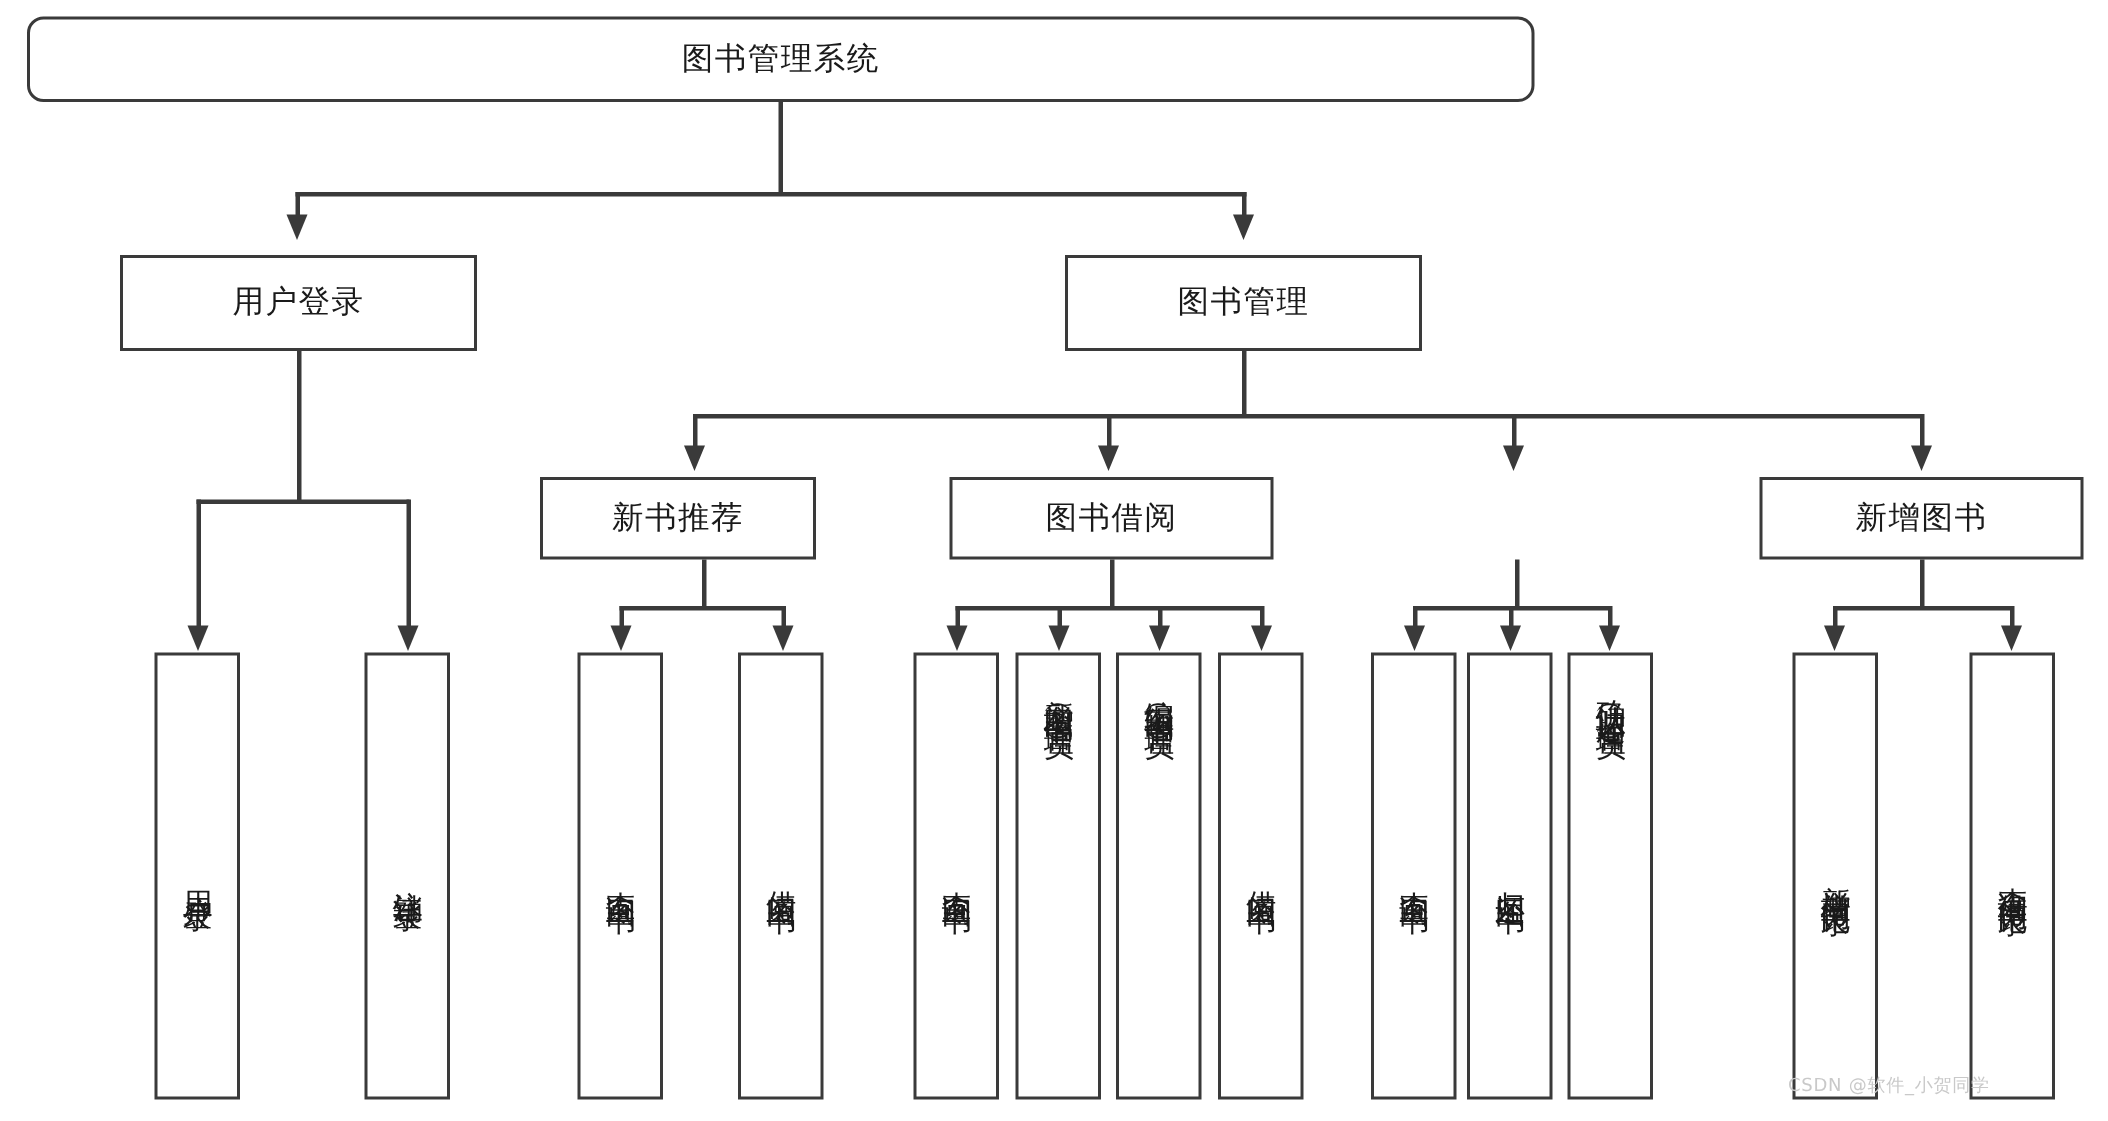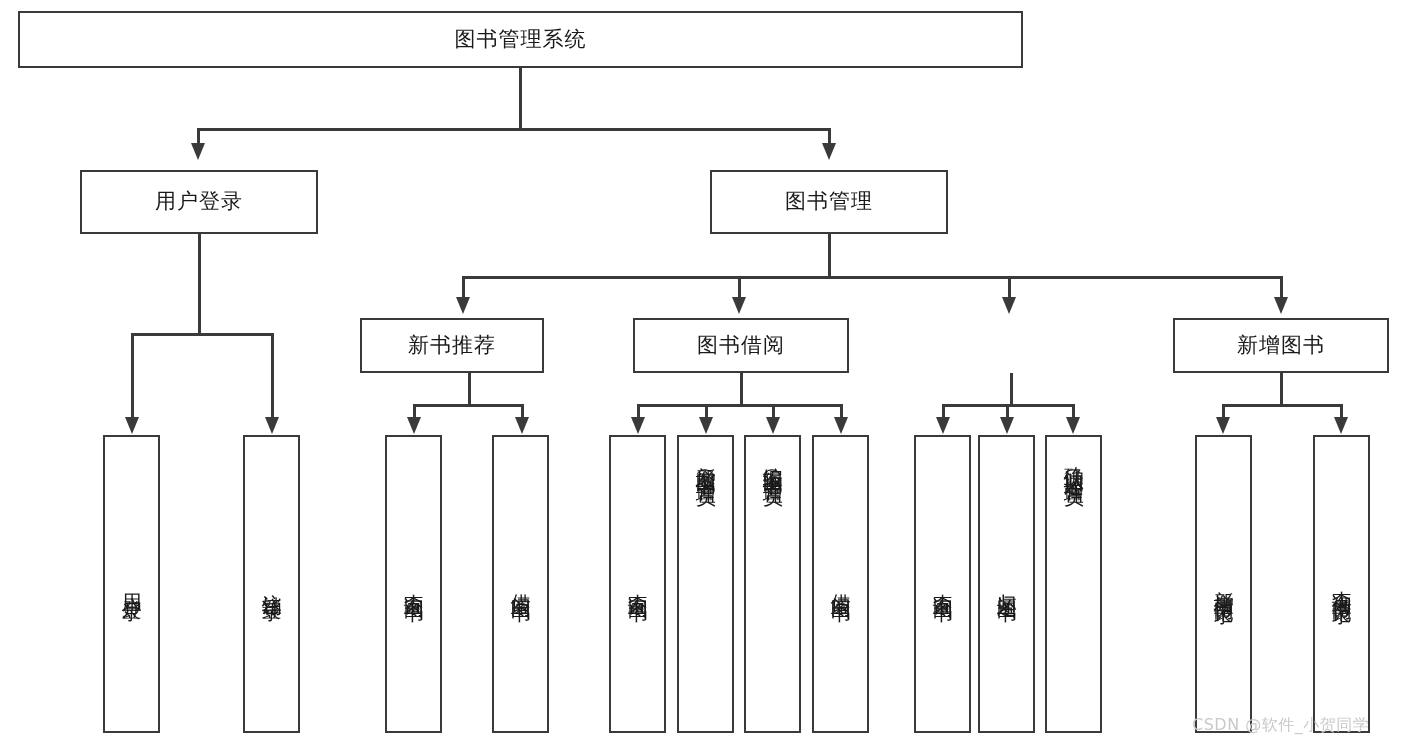--- a/index.html
+++ b/index.html
@@ -68,33 +68,33 @@
     position: absolute;
     width: 0;
     height: 0;
     border-left: 7px solid transparent;
     border-right: 7px solid transparent;
     border-top: 17px solid #3a3a3a;
   }
   
   .watermark {
     position: absolute;
-    font-size: 16px;
+    font-size: 12px;
     color: #c9c9c9;
     white-space: nowrap;
     letter-spacing: 0.5px;
     font-family: "DejaVu Sans", "Liberation Sans", sans-serif;
   }
 </style>
 </head>
 <body>
 
 <div id="canvas">
 
-  <div class="node horiz" style="left:18px; top:11px; width:1005px; height:57px;">
+  <div class="node horiz" style="left:18px; top:11px; width:1005px; height:57px;border-radius:11px;">
     <span>图书管理系统</span>
   </div>
 
   <div class="vline" style="left:519px; top:68px; width:2.5px; height:62px;"></div>
 
   <div class="hline" style="left:197px; top:128px; width:634px; height:2.5px;"></div>
 
   <div class="vline" style="left:197px; top:128px; height:16px;"></div>
   <div class="arrow" style="left:191px; top:143px;"></div>
   <div class="vline" style="left:828px; top:128px; height:16px;"></div>

